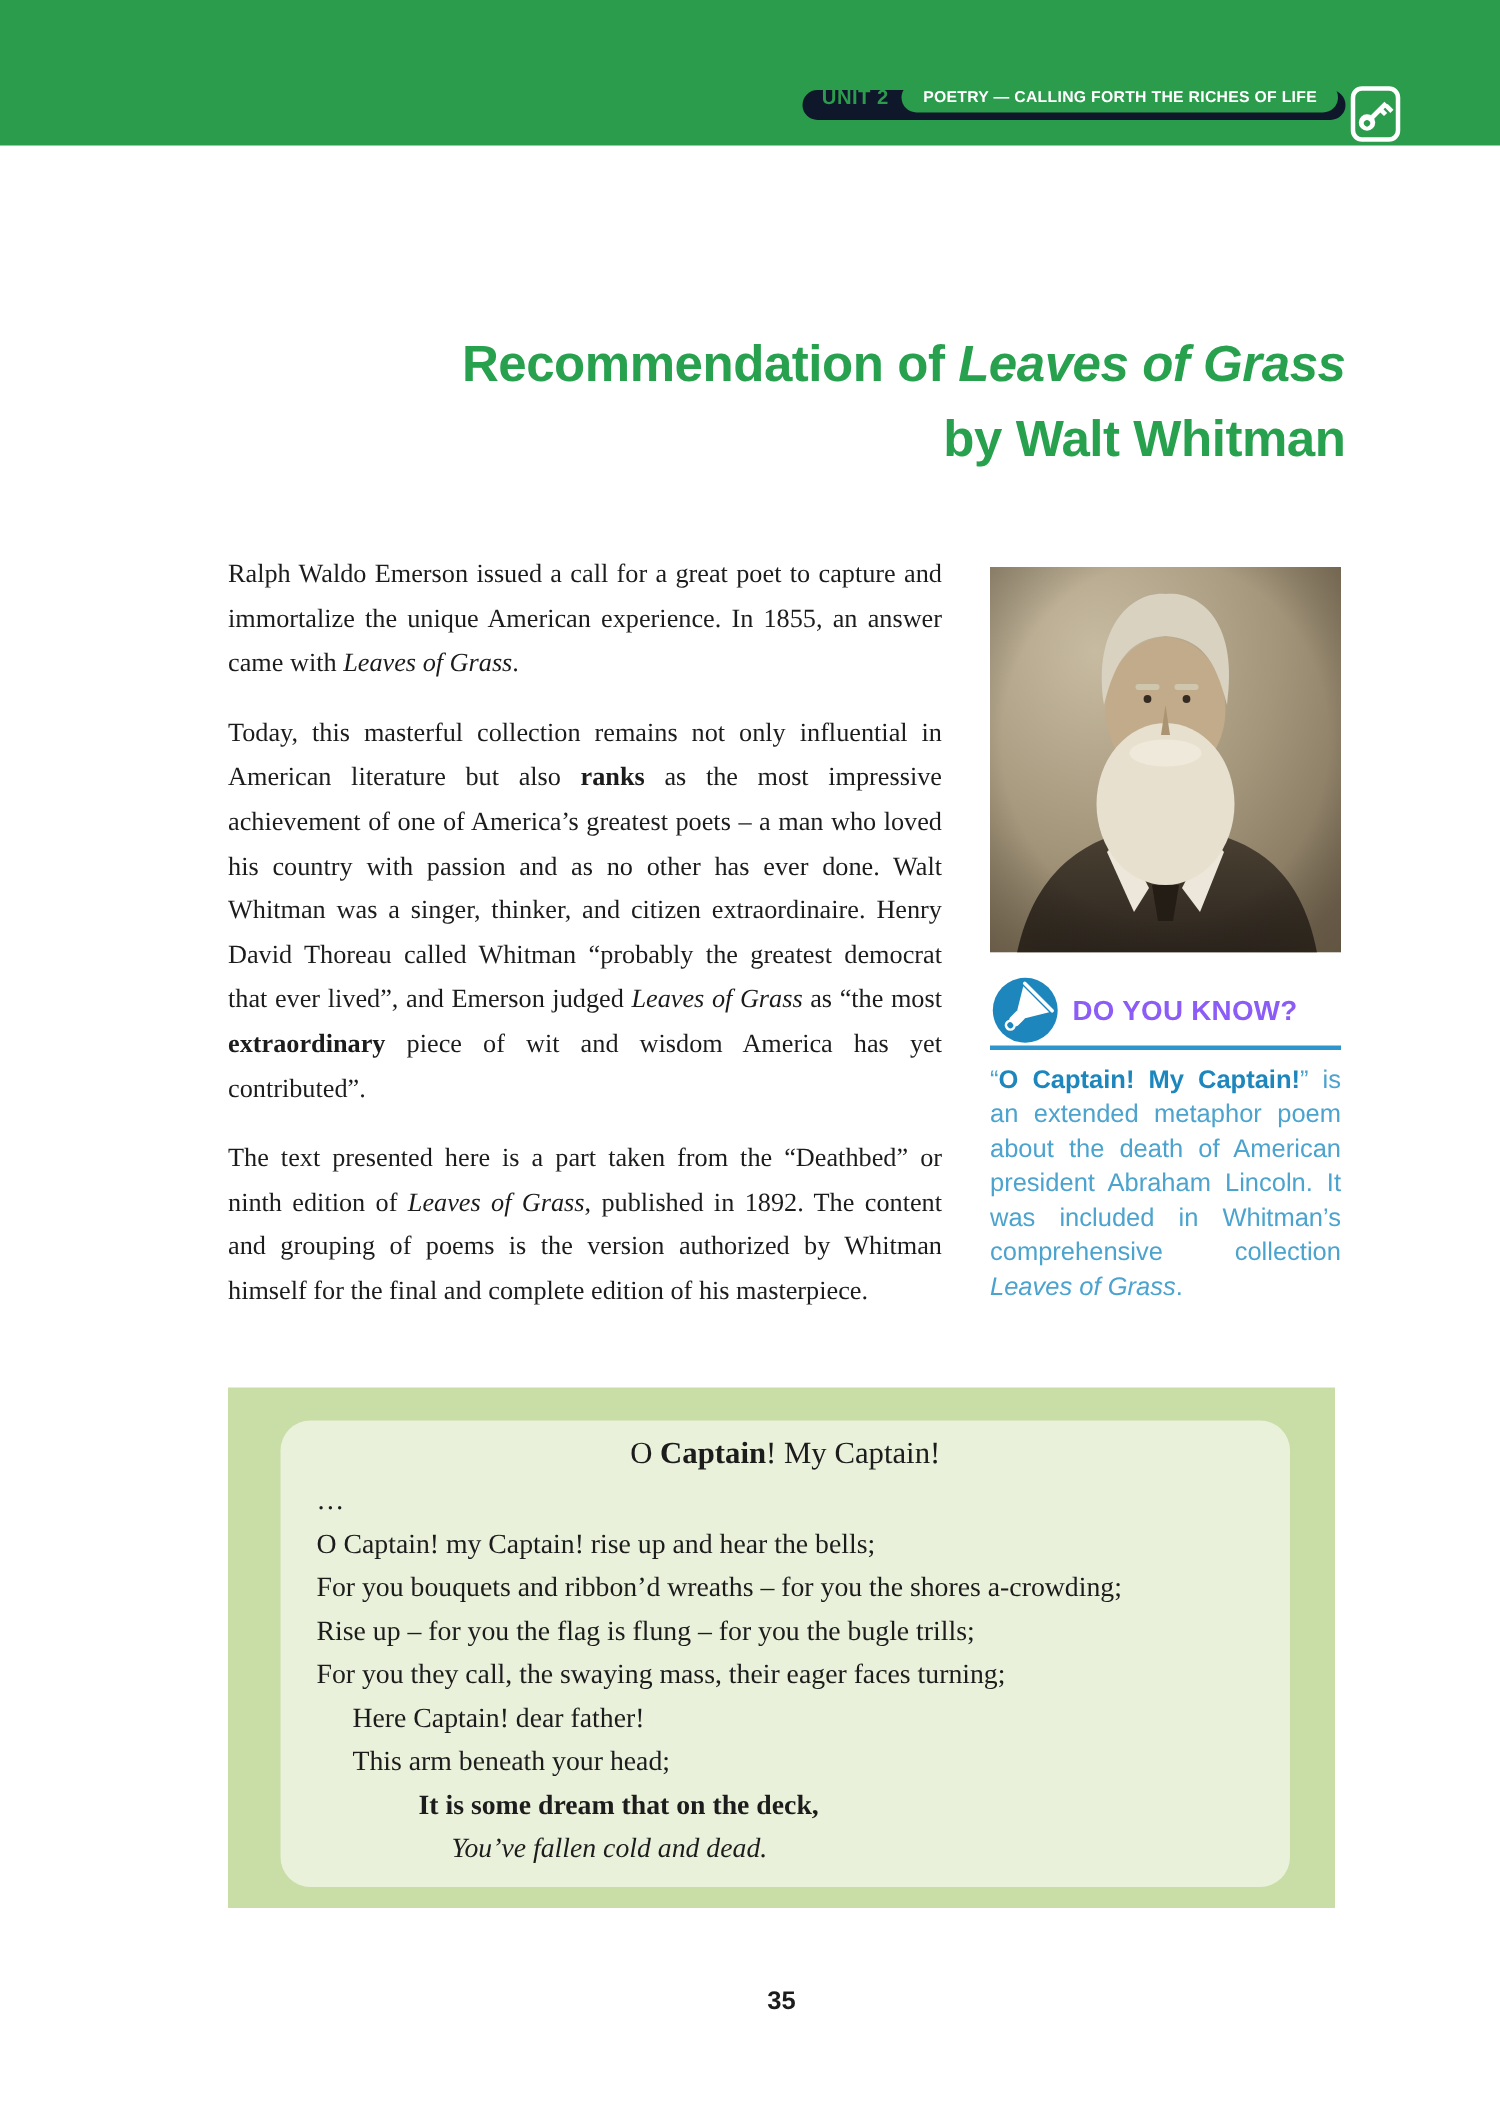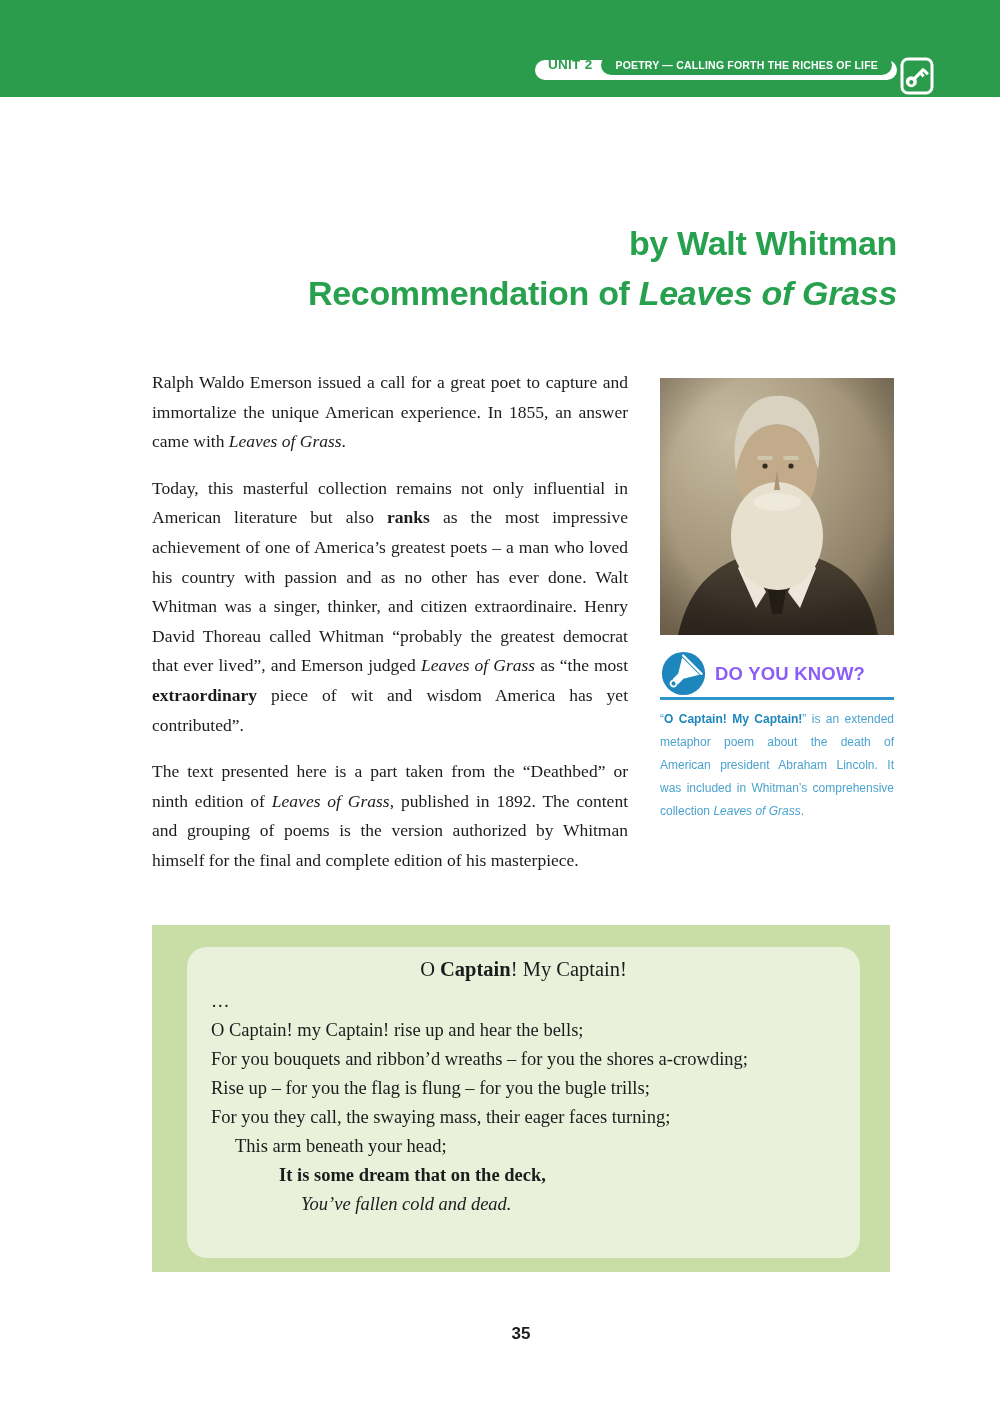--- a/index.html
+++ b/index.html
@@ -1,20 +1,20 @@
 <!DOCTYPE html>
 <html><head>
 <meta charset="utf-8">
 <style>
   html,body{margin:0;padding:0;background:#ffffff;font-family:"Liberation Serif",serif;}
   .page{position:relative;width:1000px;height:1402px;background:#ffffff;overflow:hidden;}
 
   
   .header-band{position:absolute;left:0;top:0;width:1000px;height:97px;background:#2b9c4c;}
-  .unit-badge{position:absolute;right:103px;top:60px;height:20px;background:#ffffff;border-radius:17px;
+  .unit-badge{position:absolute;right:103px;top:60px;height:20px;background:#0f172a;border-radius:17px;
     display:flex;align-items:center;gap:9px;padding:0 5px 11px 13px;box-sizing:border-box;}
   .unit-label{font-family:"Liberation Sans",sans-serif;font-weight:bold;font-size:13.5px;color:#2b9c4c;letter-spacing:.3px;}
   .subject-pill{background:#2b9c4c;color:#ffffff;border-radius:12px;padding:4px 14px;
     font-family:"Liberation Sans",sans-serif;font-size:10.5px;font-weight:bold;letter-spacing:.2px;white-space:nowrap;}
   .key-icon{position:absolute;right:66px;top:57px;width:34px;height:38px;}
 
   
   .page-title{position:absolute;right:103px;top:218px;text-align:right;color:#27a14e;
     font-family:"Liberation Sans",sans-serif;font-weight:bold;font-size:34px;line-height:50px;letter-spacing:-.3px;}
 
@@ -24,21 +24,21 @@
   .left-col p{margin:0 0 17px 0;}
 
   
   .right-col{position:absolute;left:660px;top:378px;width:234px;font-family:"Liberation Sans",sans-serif;}
   .portrait{width:234px;height:257px;display:block;}
   .photo-caption{text-align:center;font-size:15.5px;line-height:21px;color:#1e1e1e;margin-top:9px;}
   .dyk-header{display:flex;align-items:center;gap:8px;margin-top:15px;}
   .dyk-icon{width:47px;height:47px;flex:0 0 auto;}
   .dyk-label{font-size:18.5px;font-weight:bold;color:#8b5cf6;letter-spacing:.2px;}
   .dyk-divider{height:3px;background:#2e96cc;border:none;margin:0 0 8px 0;}
-  .dyk-text{font-size:12px;line-height:23px;color:#4ba3ce;text-align:justify;}
+  .dyk-text{font-size:17px;line-height:23px;color:#4ba3ce;text-align:justify;}
   .dyk-text .b{color:#1d86bd;}
 
   .b{font-weight:bold;}
   .i{font-style:italic;}
 
   
   .poem-box{position:absolute;left:152px;top:925px;width:738px;height:347px;background:#c9dda7;}
   .poem-card{position:absolute;left:35px;top:22px;right:30px;bottom:14px;background:#eaf1db;border-radius:20px;
     padding:11px 24px;box-sizing:border-box;color:#1c1c1c;}
   .poem-title{text-align:center;font-size:20.5px;margin-bottom:6px;}
@@ -67,22 +67,22 @@
           <circle cx="8.6" cy="19.4" r="2.1" fill="#2b9c4c"></circle>
           <rect x="13" y="17.4" width="14" height="3.2" fill="#ffffff"></rect>
           <rect x="20" y="20" width="3" height="4" fill="#ffffff"></rect>
           <rect x="24.5" y="20" width="3" height="5.5" fill="#ffffff"></rect>
         </g>
       </svg>
     </span>
   </div>
 
   <div class="page-title">
+    <div><span class="">Recommendation of </span><span class="i">Leaves of Grass</span></div>
     <div>by Walt Whitman</div>
-    <div><span class="">Recommendation of </span><span class="i">Leaves of Grass</span></div>
   </div>
 
   <div class="left-col">
     <p><span class="">Ralph Waldo Emerson issued a call for a great poet to capture and immortalize the unique American experience. In 1855, an answer came with </span><span class="i">Leaves of Grass</span><span class="">.</span></p>
     <p><span class="">Today, this masterful collection remains not only influential in American literature but also </span><span class="b ">ranks</span><span class=""> as the most impressive achievement of one of America’s greatest poets – a man who loved his country with passion and as no other has ever done. Walt Whitman was a singer, thinker, and citizen extraordinaire. Henry David Thoreau called Whitman “probably the greatest democrat that ever lived”, and Emerson judged </span><span class="i">Leaves of Grass</span><span class=""> as “the most </span><span class="b ">extraordinary</span><span class=""> piece of wit and wisdom America has yet contributed”.</span></p>
     <p><span class="">The text presented here is a part taken from the “Deathbed” or ninth edition of </span><span class="i">Leaves of Grass</span><span class="">, published in 1892. The content and grouping of poems is the version authorized by Whitman himself for the final and complete edition of his masterpiece.</span></p>
   </div>
 
   <div class="right-col">
     <svg class="portrait" viewBox="0 0 234 257">
@@ -140,20 +140,21 @@
 
   <div class="poem-box">
     <div class="poem-card">
       <div class="poem-title"><span class="">O </span><span class="b ">Captain</span><span class="">! My Captain!</span></div>
       <div class="poem-lines">
           <div class="poem-line" style="margin-left: 0px;">…</div>
           <div class="poem-line" style="margin-left: 0px;">O Captain! my Captain! rise up and hear the bells;</div>
           <div class="poem-line" style="margin-left: 0px;">For you bouquets and ribbon’d wreaths – for you the shores a-crowding;</div>
           <div class="poem-line" style="margin-left: 0px;">Rise up – for you the flag is flung – for you the bugle trills;</div>
           <div class="poem-line" style="margin-left: 0px;">For you they call, the swaying mass, their eager faces turning;</div>
+          <div class="poem-line" style="margin-left: 24px;">Here Captain! dear father!</div>
           <div class="poem-line" style="margin-left: 24px;">This arm beneath your head;</div>
           <div class="poem-line" style="margin-left: 68px; font-weight: bold;">It is some dream that on the deck,</div>
           <div class="poem-line" style="margin-left: 90px; font-style: italic;">You’ve fallen cold and dead.</div>
         </div>
     </div>
   </div>
 
   <div class="page-number">35</div>
 
 </div>

